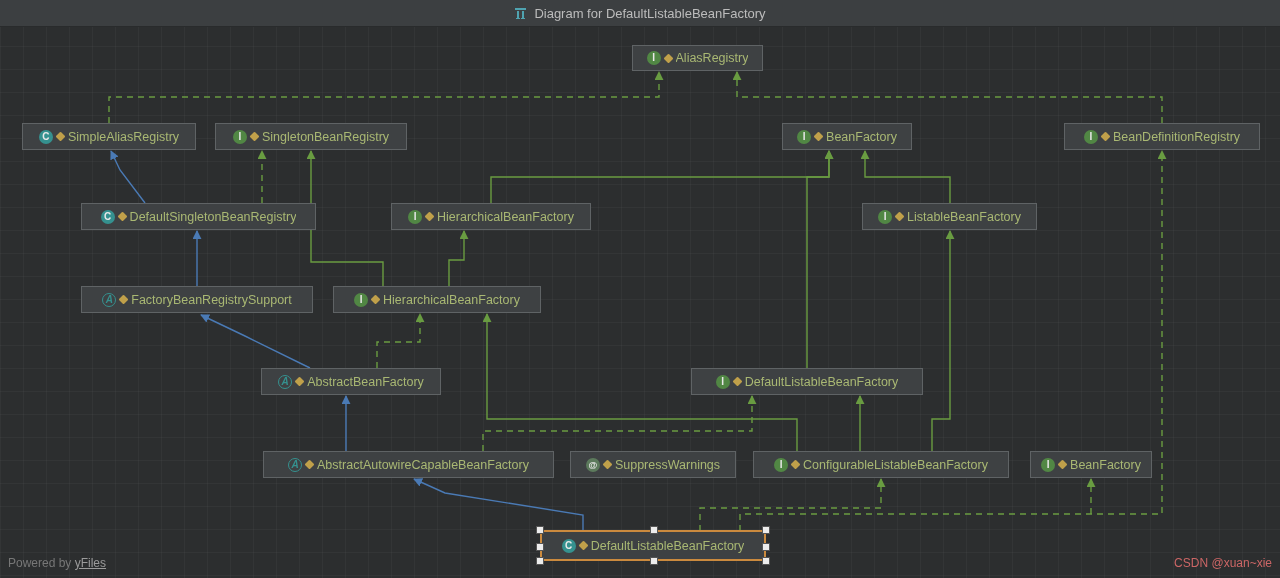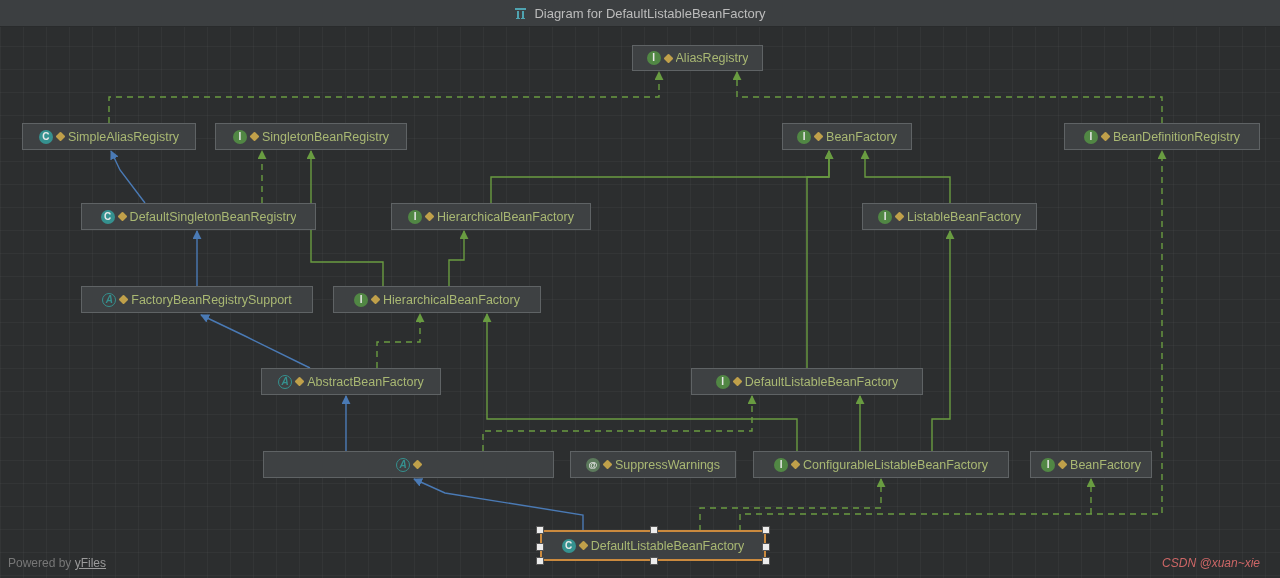--- a/index.html
+++ b/index.html
@@ -40,21 +40,21 @@
   .modifier-icon{width:7px;height:7px;background:var(--modifier-icon);transform:rotate(45deg);
     flex:0 0 auto;border-radius:1px;}
   .node-label{overflow:hidden;}
   .node.selected{border-color:var(--selection);box-shadow:0 0 0 1px var(--selection);z-index:20;}
   .handle{position:absolute;width:6px;height:6px;background:#ececec;border:1px solid #555;display:block;}
   .h-nw{left:-6px;top:-6px}.h-n{left:calc(50% - 3px);top:-6px}.h-ne{right:-6px;top:-6px}
   .h-e{right:-6px;top:calc(50% - 3px)}.h-se{right:-6px;bottom:-6px}
   .h-s{left:calc(50% - 3px);bottom:-6px}.h-sw{left:-6px;bottom:-6px}.h-w{left:-6px;top:calc(50% - 3px)}
   .watermark-left{position:absolute;left:8px;bottom:8px;font-size:12px;color:#777;z-index:30;}
   .watermark-left .yfiles{color:#9b9b9b;cursor:pointer;text-decoration:underline;}
-  .watermark-right{position:absolute;right:20px;bottom:8px;font-size:12px;color:var(--csdn-watermark);z-index:30;font-style:italic;}
+  .watermark-right{position:absolute;right:8px;bottom:8px;font-size:12px;color:var(--csdn-watermark);z-index:30;}
 </style>
 </head>
 <body>
 
 <div class="canvas" id="canvas">
   <svg id="edges-svg" width="1280" height="578">
     <defs>
       <marker id="arrow-blue" viewBox="0 0 10 10" refX="9" refY="5" markerWidth="9" markerHeight="9" orient="auto" markerUnits="userSpaceOnUse">
           <path d="M0,0 L10,5 L0,10 z"></path>
         </marker>
@@ -143,20 +143,21 @@
       <span class="node-label">AbstractBeanFactory</span>
     </div>
     <div class="node kind-interface" style="left: 691px; top: 368px; width: 232px; height: 27px;">
       <span class="type-icon">I</span>
       <span class="modifier-icon"></span>
       <span class="node-label">DefaultListableBeanFactory</span>
     </div>
     <div class="node kind-abstract" style="left: 263px; top: 451px; width: 291px; height: 27px;">
       <span class="type-icon">A</span>
       <span class="modifier-icon"></span>
+      <span class="node-label">AbstractAutowireCapableBeanFactory</span>
     </div>
     <div class="node kind-annotation" style="left: 570px; top: 451px; width: 166px; height: 27px;">
       <span class="type-icon">@</span>
       <span class="modifier-icon"></span>
       <span class="node-label">SuppressWarnings</span>
     </div>
     <div class="node kind-interface" style="left: 753px; top: 451px; width: 256px; height: 27px;">
       <span class="type-icon">I</span>
       <span class="modifier-icon"></span>
       <span class="node-label">ConfigurableListableBeanFactory</span>

